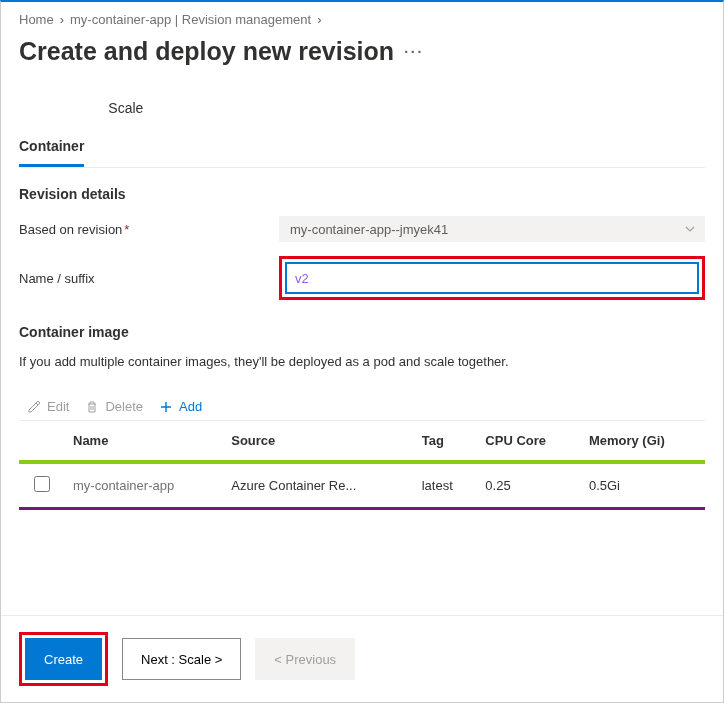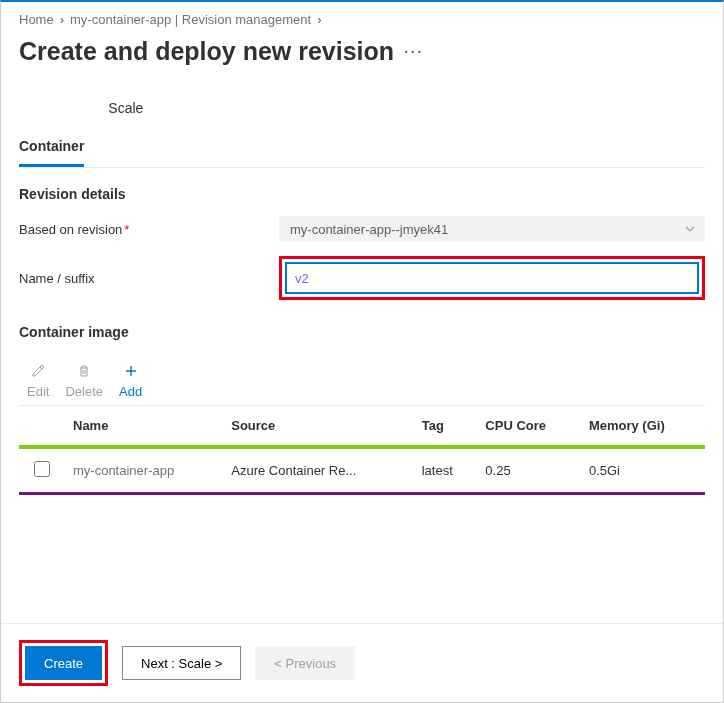--- a/index.html
+++ b/index.html
@@ -46,36 +46,36 @@
 
   .highlight-box { border:3px solid #e3001b; padding:3px;}
   .text-input {
     width:100%; height:26px; border:2px solid #0078d4; padding:14px 8px; font-size:13px;
     outline:none; color:#8b5cf6; font-family:inherit; line-height:22px;
   }
 
   .section-desc { font-size:13px; color:#323130; margin-bottom:20px;}
 
   .toolbar { display:flex; gap:16px; align-items:center; padding:10px 8px 6px;}
-  .tb-btn { display:flex; align-items:center; gap:6px; font-size:13px; cursor:pointer;flex-direction:column; }
+  .tb-btn { display:flex; align-items:center; gap:6px; font-size:13px; cursor:pointer; }
   .tb-btn.disabled { color:#a19f9d; cursor:default;}
   .tb-btn.add { color:#0078d4; }
   .tb-btn svg { display:block; }
 
   .table-wrap { border-top:1px solid #edebe9; }
   table { width:100%; border-collapse:collapse; }
   thead th { text-align:left; font-weight:600; font-size:13px; padding:12px 8px; border-bottom:4px solid #84cc16;}
   tbody td { padding:12px 8px; font-size:13px; border-bottom:3px solid #701a75;margin-top:12px;}
   .cbx-col { width:46px; text-align:center;}
   input[type=checkbox]{ width:16px; height:16px; }
 
   .footer {
     border-top:1px solid #edebe9; padding:16px 18px; display:flex; gap:14px; align-items:center;
   }
-  .btn { height:34px; padding:0 18px; font-size:13px; border:1px solid #8a8886; background:#fff; cursor:pointer; font-family:inherit;}
+  .btn { height:42px; padding:0 18px; font-size:13px; border:1px solid #8a8886; background:#fff; cursor:pointer; font-family:inherit;}
   .btn.primary { background:#0078d4; border-color:#0078d4; color:#fff;}
   .btn.disabled { background:#f3f2f1; color:#a19f9d; border-color:#f3f2f1; cursor:default;}
   .hl-tight { border:3px solid #e3001b; padding:3px; display:inline-block;}
 </style>
 </head>
 <body>
 
 <div class="content-wrap">
 
   <div class="breadcrumb">
@@ -116,20 +116,21 @@
       <span>Name / suffix</span>
     </div>
     <div class="field-col">
       <div class="highlight-box">
         <input type="text" class="text-input" value="v2" style="">
       </div>
     </div>
   </div>
 
   <div class="section-heading" style="margin-top:24px;">Container image</div>
+  <div class="section-desc">If you add multiple container images, they'll be deployed as a pod and scale together.</div>
 
   <div class="toolbar">
     <div class="tb-btn disabled">
       <svg width="14" height="14" viewBox="0 0 14 14">
           <path d="M2 12 L2 10 L9 3 L11 5 L4 12 Z M9 3 L11 1 L13 3 L11 5" stroke="#a19f9d" stroke-width="1" fill="none"></path>
         </svg>
       <span>Edit</span>
     </div>
     <div class="tb-btn disabled">
       <svg width="14" height="14" viewBox="0 0 14 14">

